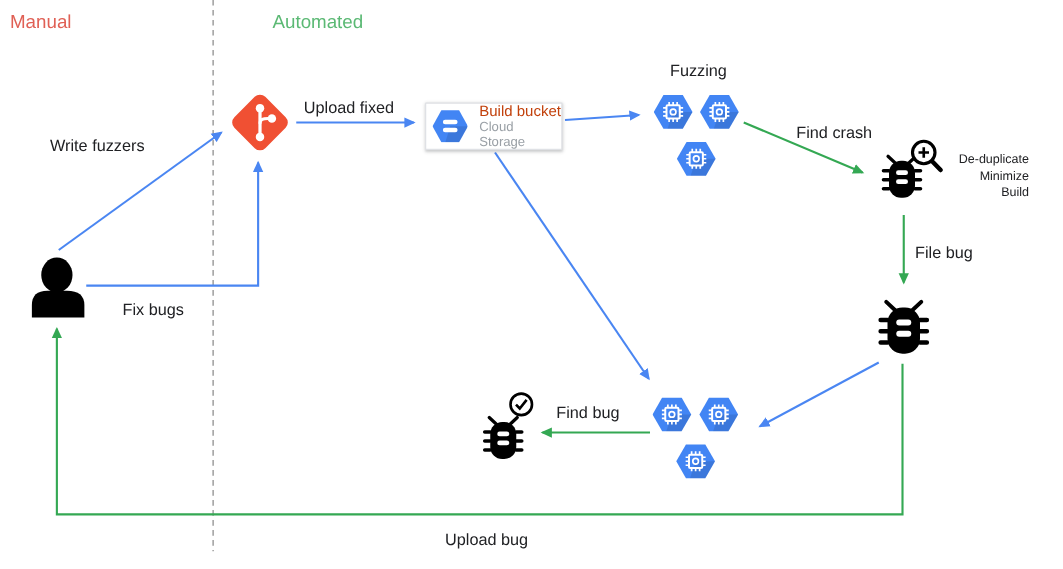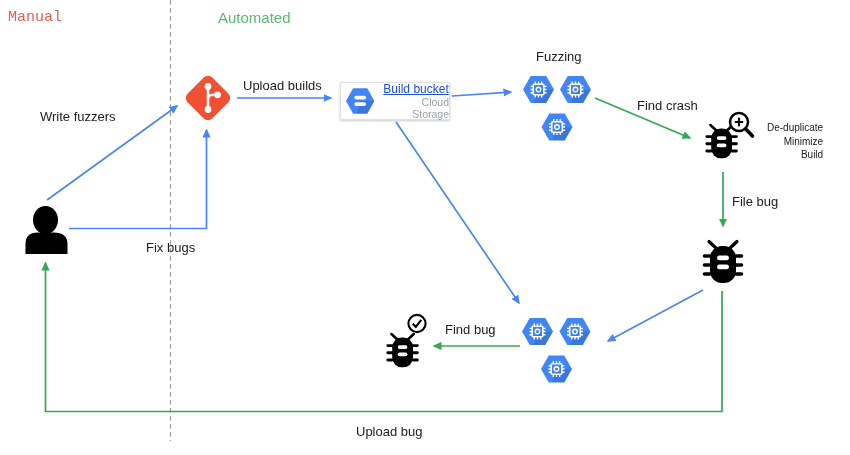--- a/index.html
+++ b/index.html
@@ -9,34 +9,34 @@
   .wires { position: absolute; left: 0; top: 0; }
 
   .blue-line  { stroke: var(--arrow-blue, #4a86f2); stroke-width: 1.7; fill: none; }
   .green-line { stroke: var(--arrow-green, #34a853); stroke-width: 1.7; fill: none; }
   .divider-line { stroke: var(--divider-gray, #9e9e9e); stroke-width: 1.2; stroke-dasharray: 4.5 3.5; fill: none; }
   .hb { fill: var(--arrow-blue, #4a86f2); }
   .hg { fill: var(--arrow-green, #34a853); }
 
   .label { position: absolute; font-size: 13px; line-height: 16px; color: var(--text-dark, #202124); white-space: nowrap; }
   .lane-label { font-size: 15px; line-height: 17px; }
-  .lane-manual { color: var(--manual-red, #e06055); font-family: Liberation Mono, monospace; }
+  .lane-manual { color: var(--manual-red, #e06055); }
   .lane-automated { color: var(--automated-green, #5bb974); }
   .small-list { font-size: 10px; line-height: 13.5px; }
 
   .icon { position: absolute; }
 
   .build-box {
     position: absolute; left: 340px; top: 82px; width: 110px; height: 38px;
     background: #fff; border: 1px solid #dfe1e5; border-radius: 1px;
     box-shadow: 0 1px 2.5px rgba(60,64,67,.28);
     display: flex; align-items: center; gap: 9px; padding-left: 5px;
   }
-  .build-box .bb-title { font-size: 12px; line-height: 14px; color: #1d4ed8; text-decoration: underline; }
-  .build-box .bb-sub { font-size: 10.5px; line-height: 12px; color: var(--text-gray, #9aa0a6); text-align: right; }
+  .build-box .bb-title { font-size: 12px; line-height: 14px; color: #c2410c; }
+  .build-box .bb-sub { font-size: 10.5px; line-height: 12px; color: var(--text-gray, #9aa0a6); }
 </style>
 </head>
 <body>
 
 <div class="canvas">
 
   <svg class="wires" width="850" height="455" viewBox="0 0 850 455">
     <defs>
       <marker id="ab" markerUnits="userSpaceOnUse" markerWidth="10" markerHeight="9" refX="7.5" refY="4.5" orient="auto">
         <path d="M0,0.4 L9,4.5 L0,8.6 Z" class="hb"></path>
@@ -132,22 +132,22 @@
     <use href="#bugshape"></use>
   </svg>
 
   <svg class="icon" style="left:381px; top:313px;" width="50" height="60" viewBox="0 0 50 60">
     <use href="#bugshape" transform="translate(4,19) scale(0.8)"></use>
     <circle cx="36" cy="10.5" r="8.6" fill="#fff" stroke="var(--icon-black,#000)" stroke-width="2.1"></circle>
     <path d="M31.8 10.7 L34.8 13.8 L40.3 6.9" fill="none" stroke="var(--icon-black,#000)" stroke-width="2.1"></path>
   </svg>
 
   <div class="label" style="left:40px; top:109px;">Write fuzzers</div>
-  <div class="label" style="left:98px; top:240px;margin-left:48px;">Fix bugs</div>
-  <div class="label" style="left:243px; top:78px;">Upload builds</div>
+  <div class="label" style="left:98px; top:240px;">Fix bugs</div>
+  <div class="label" style="left:243px; top:78px;">Upload fixed</div>
   <div class="label" style="left:536px; top:49px;">Fuzzing</div>
   <div class="label" style="left:637px; top:98px;">Find crash</div>
 
   <div class="label small-list" style="left:767px; top:121px;text-align:right;">
     <div>De-duplicate</div>
     <div>Minimize</div>
     <div>Build</div>
   </div>
 
   <div class="label" style="left:732px; top:194px;">File bug</div>

